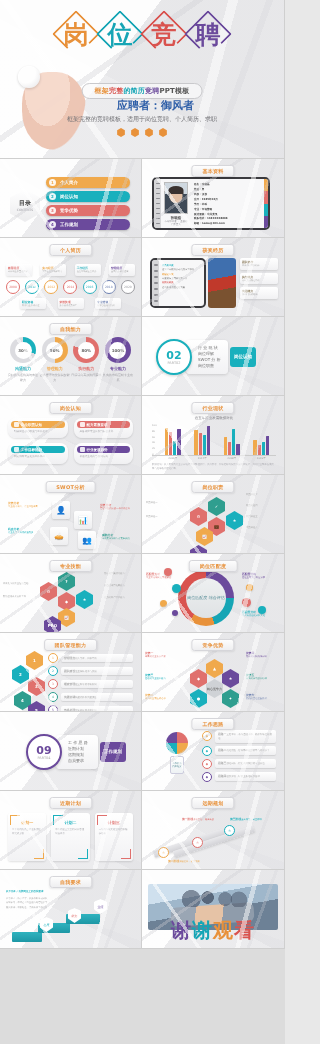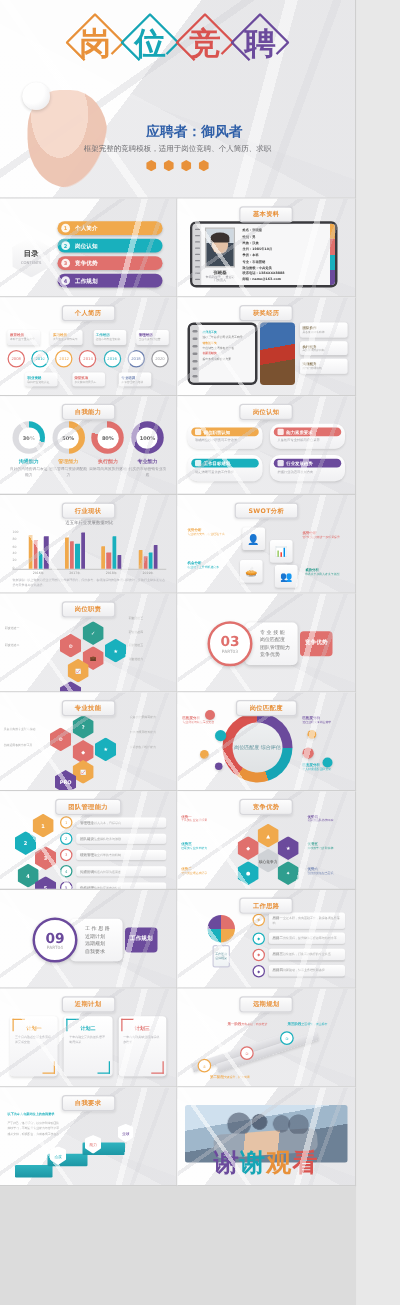--- a/index.html
+++ b/index.html
@@ -309,20 +309,23 @@
             <b>位</b>
           </div>
       <div class="dia" style="color:#d9534f">
             <i></i>
             <b>竞</b>
           </div>
       <div class="dia" style="color:#6b4a9c">
             <i></i>
             <b>聘</b>
           </div>
+    </div>
+    <div class="sub-pill">
+      <span>框架</span><span>完整</span><span>的简历</span><span>竞聘</span><span>PPT模板</span>
     </div>
     <div class="applicant">应聘者：御风者</div>
     <div class="desc">框架完整的竞聘模板，适用于岗位竞聘、个人简历、求职</div>
     <div class="hexrow">
           <i></i>
           <i></i>
           <i></i>
           <i></i>
         </div>
   </div>
@@ -518,20 +521,35 @@
       <div class="dcol">
         <div class="donut" style="background:conic-gradient(#6b4a9c 0 100%, #dcdce0 100%)">
               <i>100%</i>
             </div>
         <u style="color:#6b4a9c">专业能力</u>
         <p>扎实的市场营销专业功底</p>
           </div>
     </div>
   </div>
 
+  <div class="slide">
+    <div class="sec" style="color:#19b0bd">
+      <div class="sec-ring">
+        <b>02</b>
+        <s>PART02</s>
+          </div>
+      <div class="sec-card">
+        <div>行 业 现 状</div>
+        <div>岗位理解</div>
+        <div>SWOT 分 析</div>
+        <div>岗位职责</div>
+          </div>
+      <div class="sec-tag" style="background:#19b0bd">岗位认知</div>
+    </div>
+  </div>
 
   <div class="slide">
     <div class="hdr"><em>岗位认知</em></div>
     <div class="pillcards">
       <div class="pill">
             <div class="pill-top" style="background:#f0a94c">
               <u></u>
               <span>岗位职责认知</span>
             </div>
             <p>明确岗位核心职责与工作边界</p>
@@ -649,35 +667,20 @@
       <div style="margin-top:10px">职责描述二</div>
     </div>
     <div style="position:absolute;right:4px;top:18px;width:34px;font-size:2.3px;color:#aaa;line-height:1.7">
       <div>职责描述三</div>
       <div style="margin-top:7px">职责描述四</div>
       <div style="margin-top:7px">职责描述五</div>
       <div style="margin-top:7px">职责描述六</div>
     </div>
   </div>
 
-  <div class="slide">
-    <div class="sec" style="color:#e0706d;left:24px;top:22px">
-      <div class="sec-ring">
-        <b>03</b>
-        <s>PART03</s>
-          </div>
-      <div class="sec-card">
-        <div>专 业 技 能</div>
-        <div>岗位匹配度</div>
-        <div>团队管理能力</div>
-        <div>竞争优势</div>
-          </div>
-      <div class="sec-tag" style="background:#e0706d">竞争优势</div>
-    </div>
-  </div>
 
   <div class="slide">
     <div class="hdr"><em>专业技能</em></div>
     <div class="hexc" style="left:36px;top:18px">
       <div class="hx" style="left:22px;top:0;background:#2f9e8f">?</div>
       <div class="hx" style="left:4px;top:10px;background:#e0706d">⚙</div>
       <div class="hx" style="left:22px;top:20px;background:#e0706d">◆</div>
       <div class="hx" style="left:40px;top:18px;background:#19b0bd">★</div>
       <div class="hx" style="left:22px;top:36px;background:#f0a94c">📈</div>
       <div class="hx" style="left:8px;top:44px;background:#6b4a9c">PRO</div>

